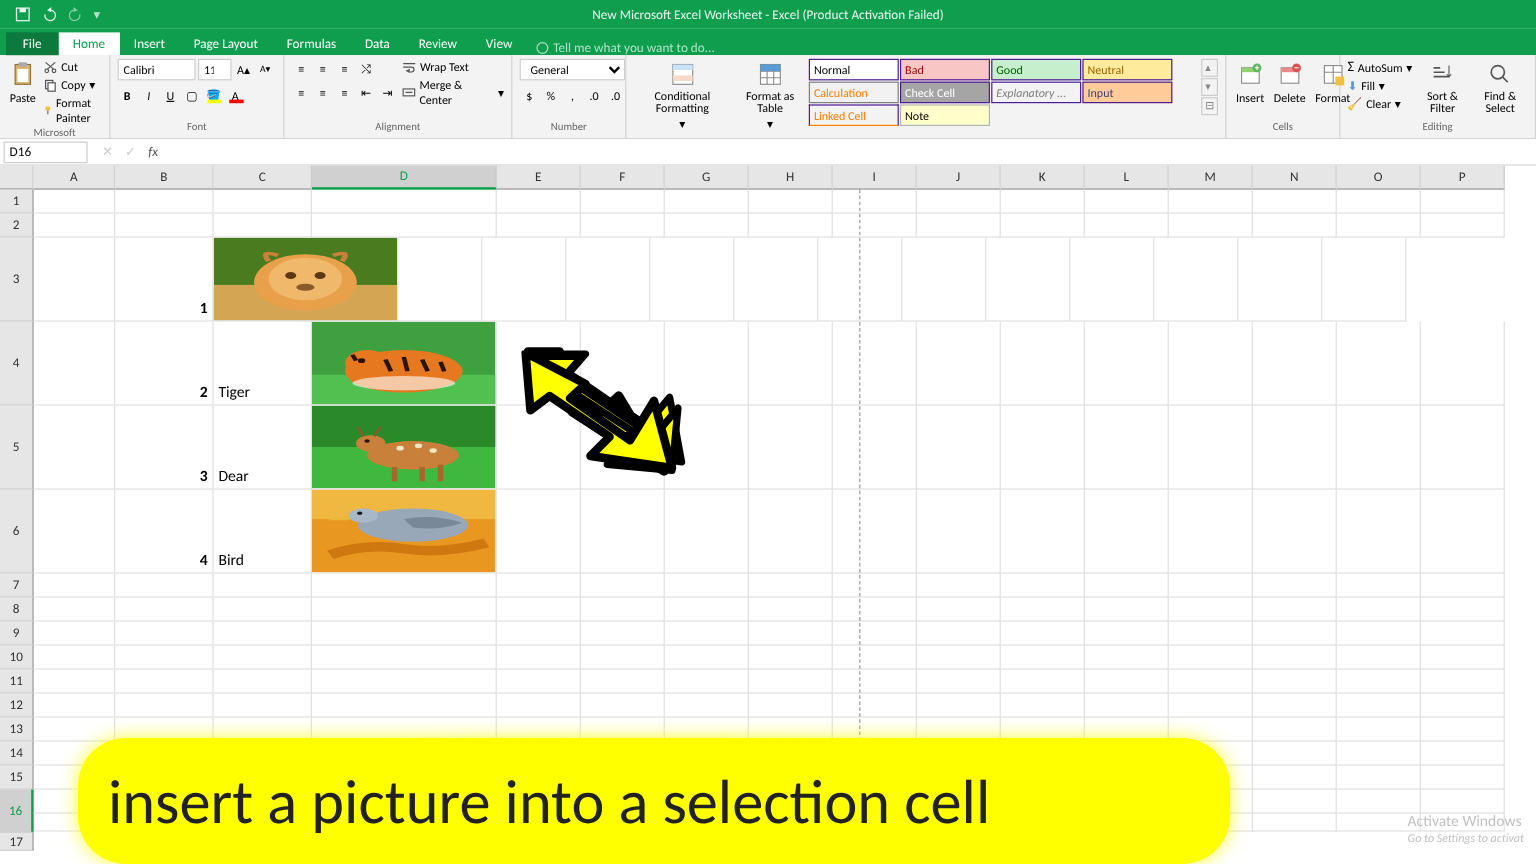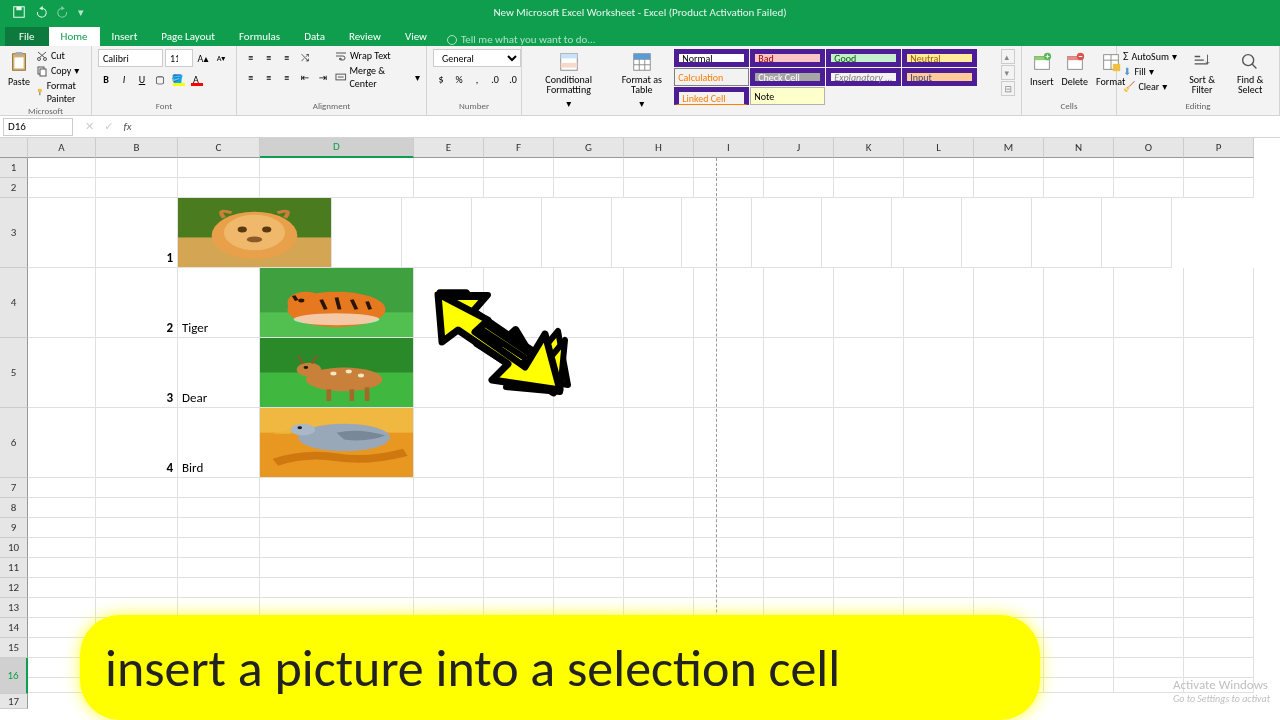--- a/index.html
+++ b/index.html
@@ -27,21 +27,21 @@
 .big-icon { width: 22px; height: 22px; }
 .tiny-icon { width: 12px; height: 12px; display: inline-block; }
 
 .font-row { display: flex; gap: 2px; align-items: center; }
 .font-select { border: 1px solid #ccc; background: #fff; font-size: 10px; height: 18px; padding: 0 14px 0 4px; }
 .font-name { width: 65px; }
 .font-size { width: 28px; }
 .mini-btn { width: 16px; height: 16px; border: 1px solid transparent; display: flex; align-items: center; justify-content: center; font-size: 10px; cursor: pointer; }
 
 .style-gallery { display: flex; flex-wrap: wrap; width: 390px; gap: 1px; }
-.style-cell { width: 75px; height: 18px; border: 5px solid #4c1d95; font-size: 10px; padding: 1px 3px; display: flex; align-items: center; cursor: pointer; }
+.style-cell { width: 75px; height: 18px; border: 1px solid #4c1d95; font-size: 10px; padding: 1px 3px; display: flex; align-items: center; cursor: pointer; }
 
 .namebox-bar { height: 22px; border-bottom: 1px solid #d4d4d4; display: flex; align-items: center; background: #fff; }
 .namebox { width: 70px; border: 1px solid #ccc; font-size: 11px; padding: 1px 4px; margin-left: 3px; height: 18px; }
 .fx-area { display: flex; align-items: center; gap: 10px; padding-left: 12px; font-size: 11px; color: #888; }
 .fx-label { font-style: italic; color: #555; }
 
 .sheet-area { position: relative; }
 .col-headers { display: flex; height: 20px; }
 .corner { width: 28px; background: #e6e6e6; border-right: 1px solid #ccc; border-bottom: 1px solid #999; }
 .col-h { background: #e6e6e6; border-right: 1px solid #ccc; border-bottom: 1px solid #999; text-align: center; font-size: 11px; line-height: 19px; color: #333; }
@@ -58,21 +58,21 @@
 .cell.bold { font-weight: bold; justify-content: flex-end; }
 
 .col-A { width: 68px; } .col-B { width: 82px; } .col-C { width: 82px; } .col-D { width: 154px; }
 .col-std { width: 70px; }
 
 .img-cell { padding: 0; position: relative; }
 .animal-img { width: 100%; height: 100%; position: relative; overflow: hidden; }
 
 .page-break { position: absolute; border-left: 1px dashed #999; top: 0; height: 600px; }
 
-.annotation { position: absolute; bottom: 0; left: 80px; width: 960px; height: 105px; background: #ffff00; border-radius: 40px; display: flex; align-items: center; padding-left: 25px; font-size: 52px; color: #222; font-family: Calibri; filter: drop-shadow(0 0 8px rgba(255,255,0,0.8)); }
+.annotation { position: absolute; bottom: 0; left: 65px; width: 960px; height: 105px; background: #ffff00; border-radius: 40px; display: flex; align-items: center; padding-left: 25px; font-size: 52px; color: #222; font-family: Calibri; filter: drop-shadow(0 0 8px rgba(255,255,0,0.8)); }
 .annotation::before { content: ''; position: absolute; inset: -8px; background: radial-gradient(ellipse at center, rgba(255,255,0,0.6), transparent 70%); z-index: -1; border-radius: 50px; }
 
 .arrow-svg { position: absolute; left: 425px; top: 290px; width: 150px; height: 110px; }
 
 .watermark { position: absolute; right: 10px; bottom: 15px; color: #c0c0c0; font-size: 13px; text-align: left; }
 .watermark-sub { font-size: 10px; font-style: italic; }
 </style>
 </head>
 <body>
 

